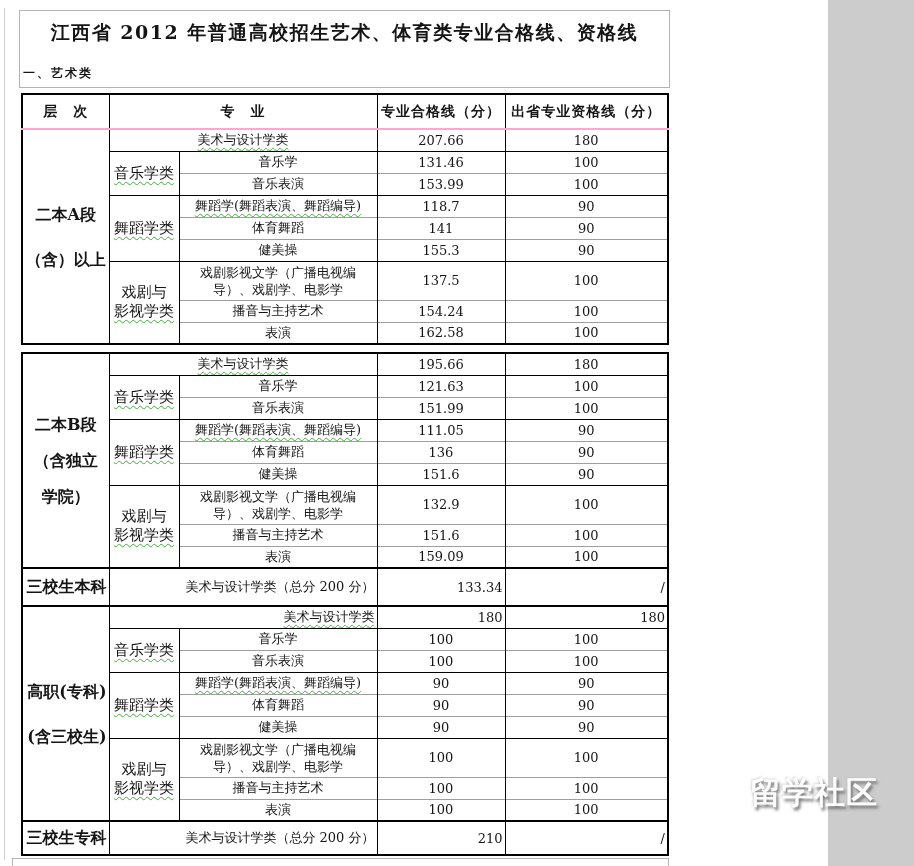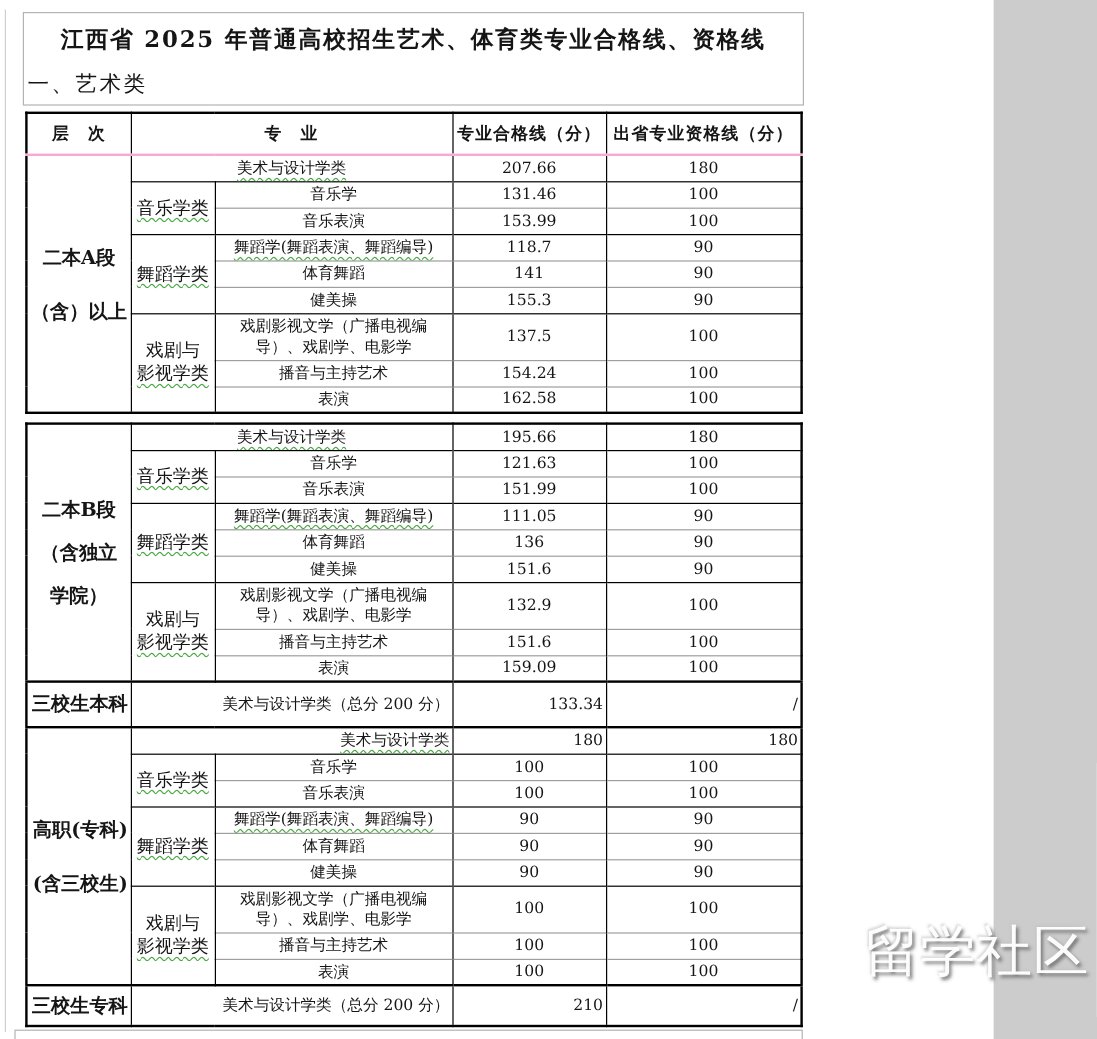--- a/index.html
+++ b/index.html
@@ -15,21 +15,21 @@
   .title-box {
     position:absolute; left:19px; top:10px; width:651px; height:78px;
     border:1px solid #b3b3b3; box-sizing:border-box; background:#fff;
   }
   .doc-title {
     margin-top:9px; text-align:center;
     font-weight:bold; font-size:19px; letter-spacing:1.5px; white-space:nowrap;
   }
   .section-heading {
     position:absolute; left:3px; bottom:5px;
-    font-weight:normal; font-size:18px; letter-spacing:2px;
+    font-weight:bold; font-size:12px; letter-spacing:2px;
   }
 
   table {
     position:absolute; left:21px; background:#fff;
     border-collapse:collapse; table-layout:fixed;
     border:2px solid #000; font-size:13px;
   }
   #tableA { top:93px; }
   #tableB { top:352px; }
   th,td {
@@ -55,42 +55,42 @@
   }
 
   .bottom-box {
     position:absolute; left:12px; top:858px; width:657px; height:30px;
     border:1px solid #b3b3b3; box-sizing:border-box; background:#fff;
   }
 
   .wm { position:absolute; left:714px; top:756px; width:200px; text-align:center; z-index:5; }
   .wm-main {
     font-family:"DejaVu Sans","Liberation Sans",sans-serif;
-    font-size:46px; line-height:72px; font-weight:normal; letter-spacing:1px;
+    font-size:31px; line-height:72px; font-weight:bold; letter-spacing:1px;
     color:rgba(255,255,255,0.96);
     text-shadow:2px 3px 3px rgba(110,110,110,0.9), -1px -1px 2px rgba(195,195,195,0.6);
     white-space:nowrap;
   }
   .wm-sub {
     font-family:"DejaVu Sans","Liberation Sans",sans-serif;
     font-size:19px; line-height:26px; letter-spacing:0.5px;
     color:rgba(252,252,252,0.95);
     text-shadow:1px 2px 2px rgba(115,115,115,0.9);
     white-space:nowrap;
   }
 </style>
 </head>
 <body>
 
 <div class="stage">
   <div class="page">
     <div class="edge-line"></div>
 
     <div class="title-box">
-      <div class="doc-title">江西省 2025 年普通高校招生艺术、体育类专业合格线、资格线</div>
+      <div class="doc-title">江西省 2012 年普通高校招生艺术、体育类专业合格线、资格线</div>
       <div class="section-heading">一、艺术类</div>
     </div>
 
     <table id="tableA">
       <colgroup>
         <col style="width:87px">
           <col style="width:70px">
           <col style="width:198px">
         <col style="width:128px">
           <col style="width:163px">

